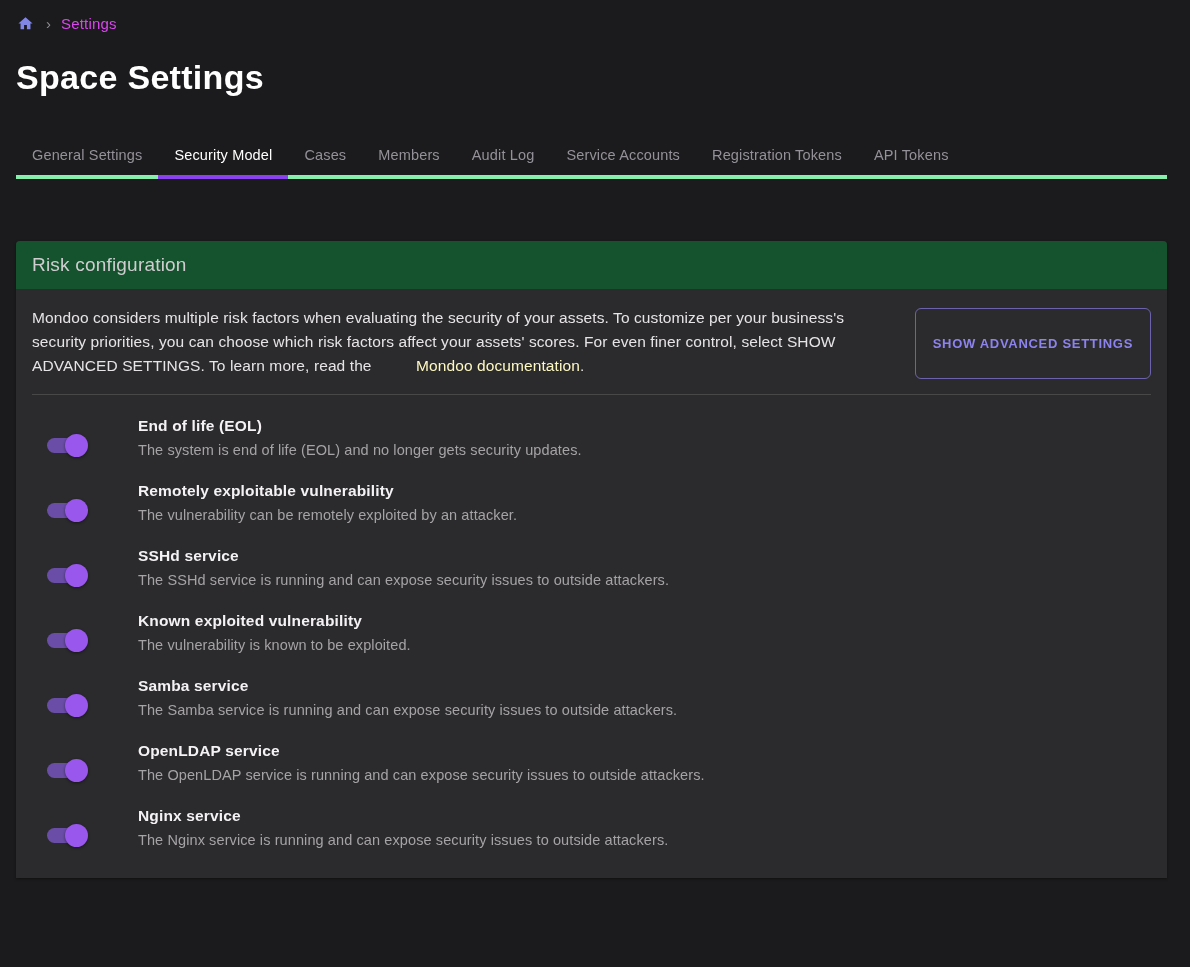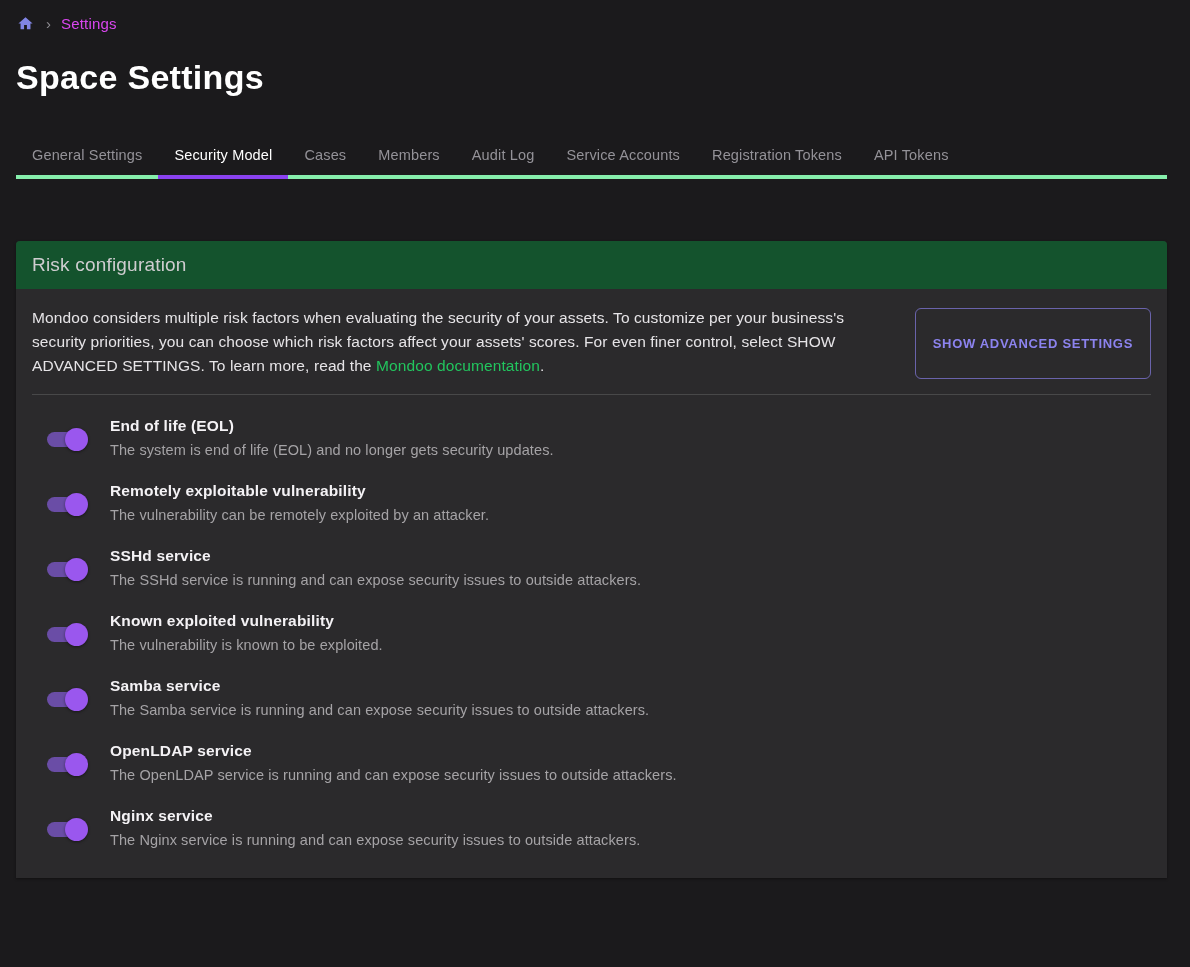--- a/index.html
+++ b/index.html
@@ -82,23 +82,24 @@
     padding: 17px 16px 15px 16px;
   }
   .intro-text {
     max-width: 884px;
     font-size: 15.5px;
     line-height: 24px;
     color: #e6e4e7;
     letter-spacing: .1px;
   }
   .intro-text a {
-    color: #22c55e;
+    color: #fef9c3;
     text-decoration: none;
     cursor: pointer;
+    margin-left: 40px;
   }
   .btn-advanced {
     flex: none;
     margin: 2px 0 0 20px;
     background: transparent;
     border: 1px solid rgba(140,131,239,.65);
     color: #8c83ef;
     border-radius: 6px;
     padding: 27px 17px;
     font-family: "Liberation Sans", sans-serif;
@@ -112,22 +113,23 @@
   .divider {
     border: none;
     border-top: 1px solid rgba(255,255,255,.14);
     margin: 0 16px;
   }
 
   
   .risk-list { padding: 21px 16px 30px 28px; }
   .risk-row {
     display: flex;
-    align-items: center;
+    align-items: flex-end;
     margin-bottom: 23px;
+    gap: 28px;
   }
   .risk-row:last-child { margin-bottom: 0; }
 
   .switch {
     position: relative;
     flex: none;
     width: 44px; height: 26px;
     margin: 3px 22px 0 0;
     cursor: pointer;
   }

